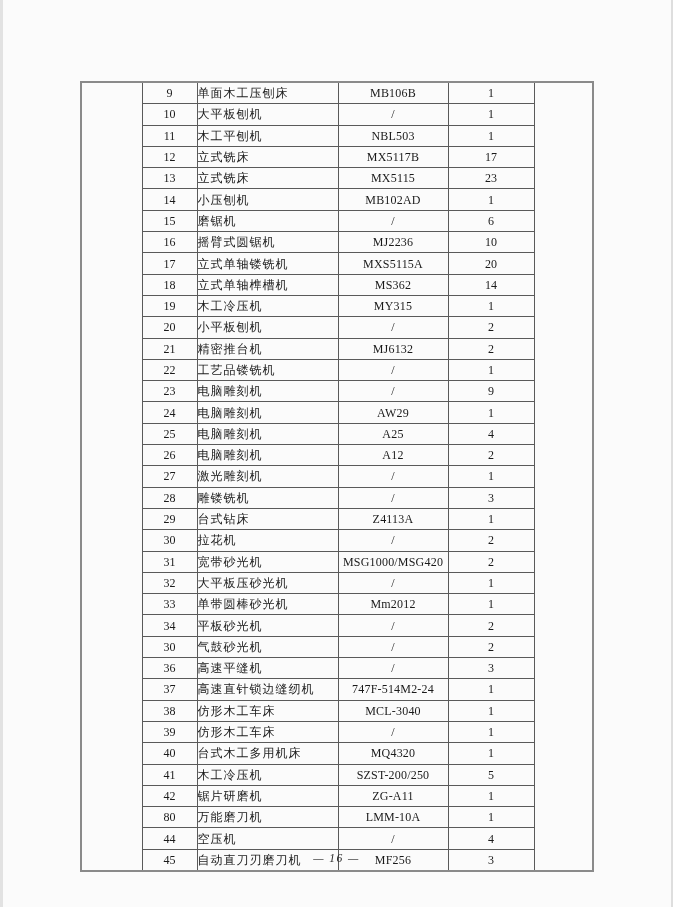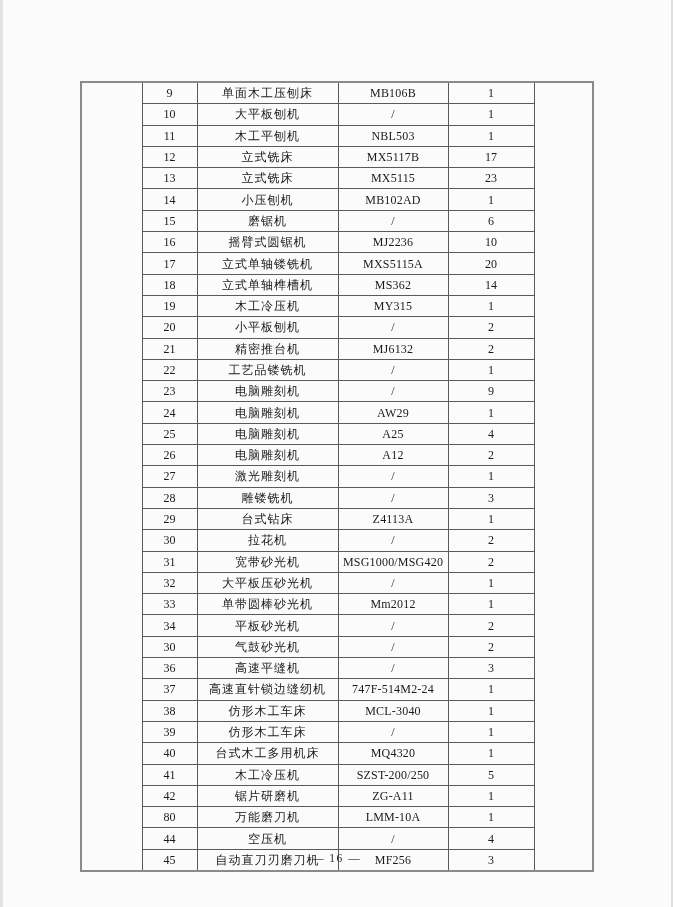--- a/index.html
+++ b/index.html
@@ -48,36 +48,37 @@
   }
   td.filler {
     border-top: none;
     border-bottom: none;
     background: transparent;
   }
   td.col-no, td.col-model, td.col-qty {
     text-align: center;
   }
   td.col-name {
-    text-align: center;
+    text-align: left;
     padding-left: 9px;
     letter-spacing: 1px;
   }
   td.col-model {
     letter-spacing: 0.2px;
   }
   .page-footer {
     position: absolute;
     left: 0;
     top: 852px;
     width: 673px;
     text-align: center;
     font-size: 11.5px;
     letter-spacing: 1.5px;
     color: #2b2b2b;
+    font-style: italic;
   }
 </style>
 </head>
 <body>
 
 <div class="scan-edge-left"></div>
 <div class="scan-edge-right"></div>
 
 <table class="equip-table">
   <colgroup>

